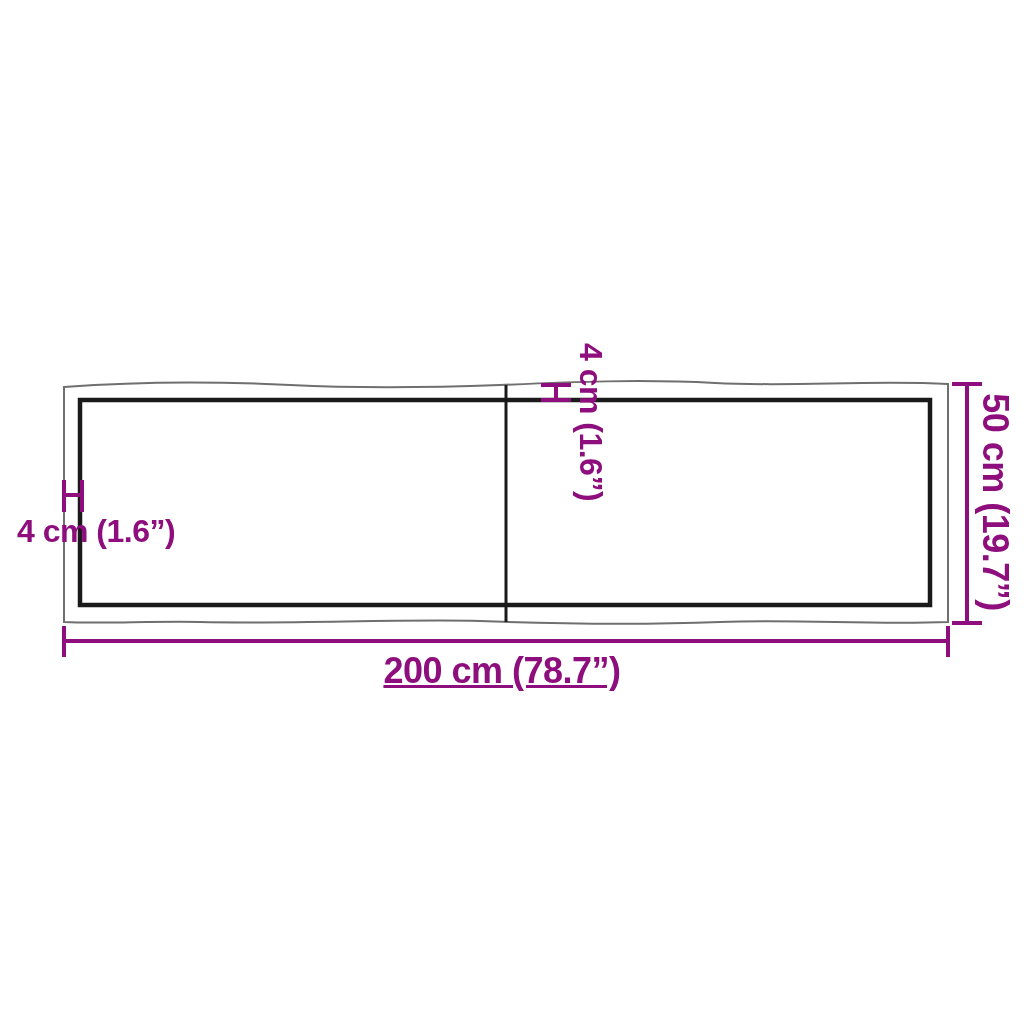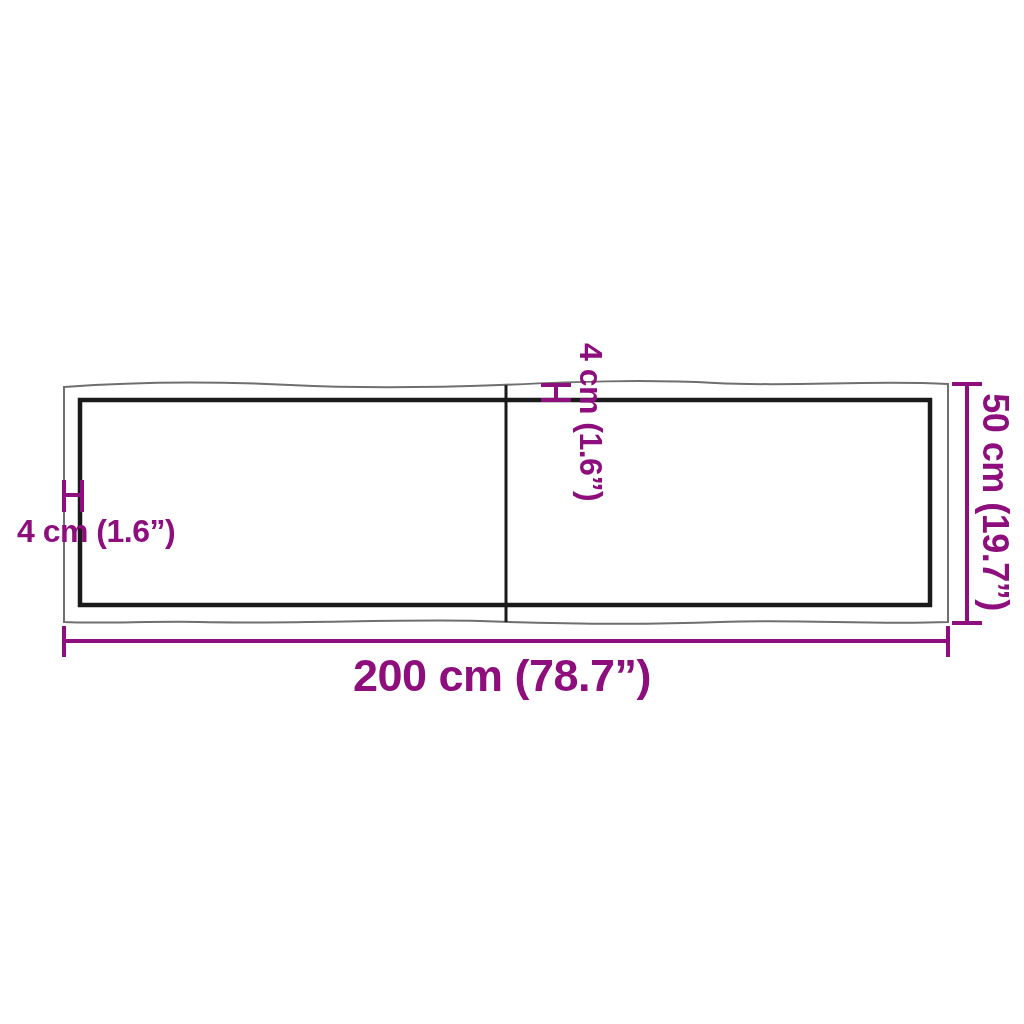--- a/index.html
+++ b/index.html
@@ -25,21 +25,22 @@
     font-weight: 700;
     color: #8D0E7C;
     white-space: nowrap;
     line-height: 1;
     letter-spacing: -0.5px;
   }
   .dim-bottom {
     left: 502px;
     top: 653px;
     transform: translateX(-50%);
-    font-size: 45px;
+    font-size: 36px;
+    text-decoration: underline;
   }
   .dim-left {
     left: 17px;
     top: 515px;
     font-size: 32px;
   }
   .dim-top {
     left: 591px;
     top: 422px;
     transform: translate(-50%, -50%) rotate(90deg);

